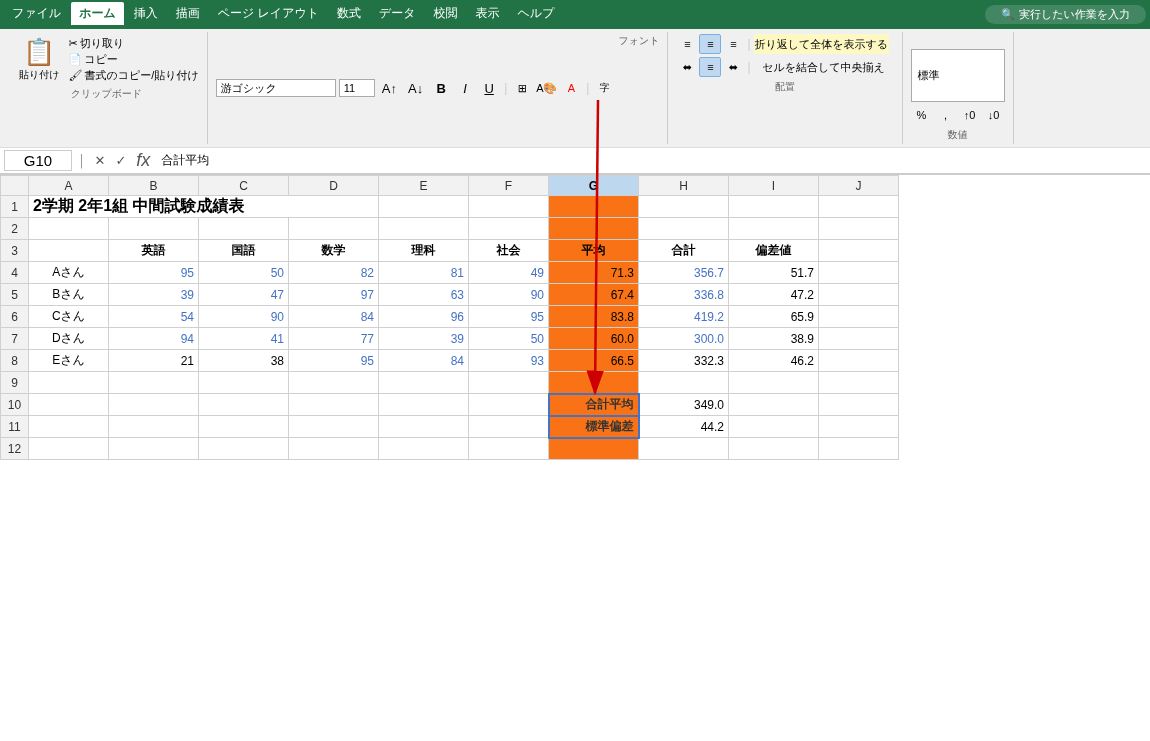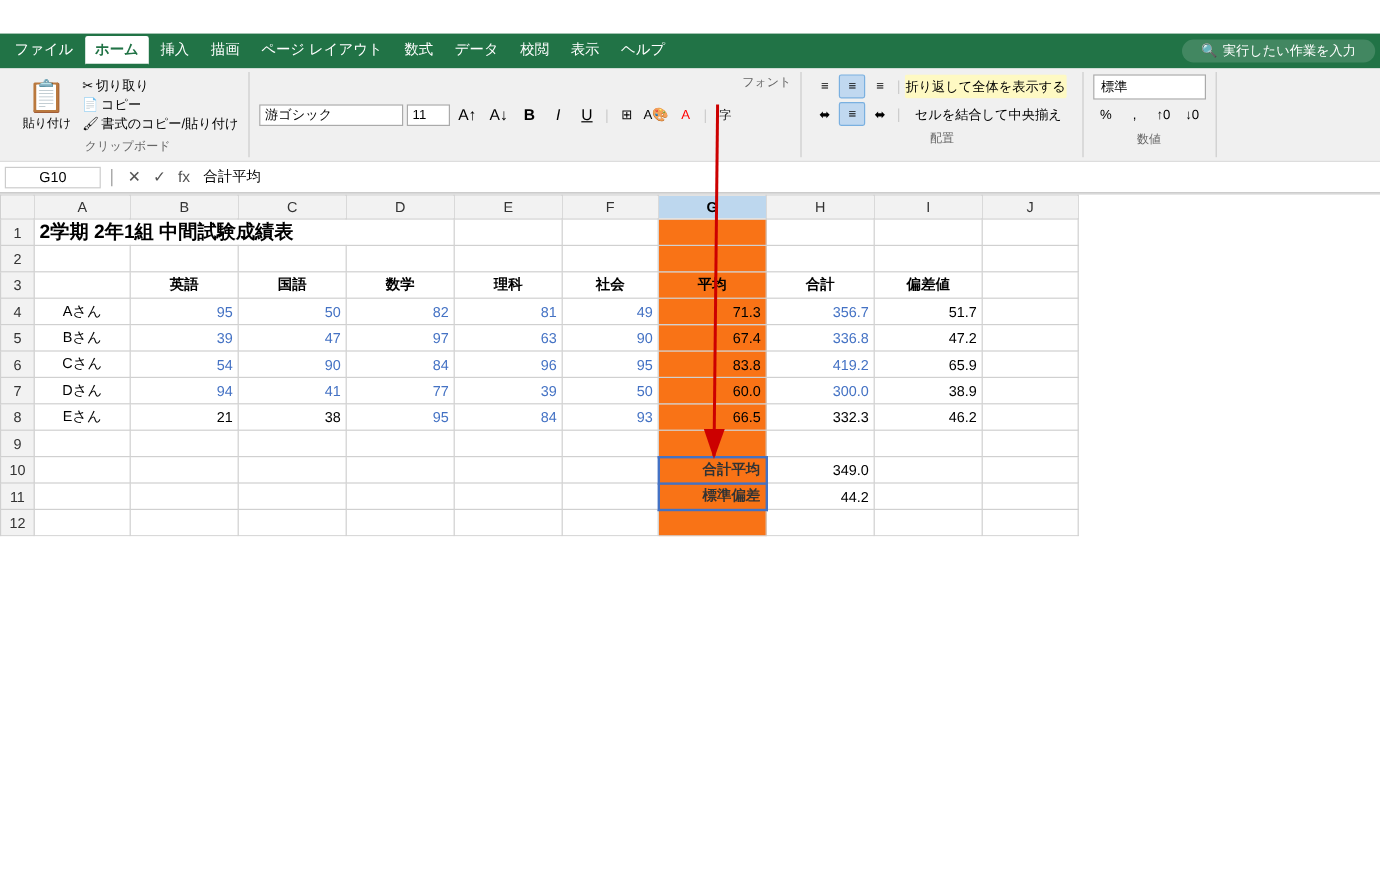--- a/index.html
+++ b/index.html
@@ -2,21 +2,21 @@
 <html><head>
   <meta charset="utf-8">
   <style>
     * { margin: 0; padding: 0; box-sizing: border-box; }
     body { font-family: 'Meiryo', 'MS Gothic', sans-serif; font-size: 12px; background: #fff; overflow: hidden; }
 
     
     .ribbon { background: #f0f0f0; border-bottom: 1px solid #ccc; user-select: none; }
 
     
-    .menu-bar { display: flex; background: #217346; color: white; padding: 2px 4px; gap: 2px; margin-top: 28px; }
+    .menu-bar { display: flex; background: #217346; color: white; padding: 2px 4px; gap: 2px; }
     .menu-item { padding: 3px 8px; font-size: 12px; cursor: pointer; border-radius: 2px; }
     .menu-item.active { background: white; color: #217346; font-weight: bold; border-bottom: 2px solid #217346; }
     .font-name { border: 1px solid #aaa; padding: 2px 4px; font-size: 11px; width: 120px; background: white; }
     .font-size { border: 1px solid #aaa; padding: 2px 4px; font-size: 11px; width: 36px; background: white; }
 
     
     .formula-bar { display: flex; align-items: center; background: white; border-bottom: 1px solid #ccc; padding: 2px 4px; gap: 4px; height: 26px; }
     .cell-ref { border: 1px solid #ccc; padding: 1px 6px; font-size: 12px; width: 70px; text-align: center; }
     .formula-input { flex: 1; border: none; outline: none; font-size: 12px; padding: 1px 4px; }
 
@@ -132,38 +132,38 @@
         <button style="width:22px;height:20px;border:1px solid transparent;border-radius:2px;cursor:pointer;background:#f0f0f0;font-size:11px;">⬌</button>
         <button style="width:22px;height:20px;border:1px solid transparent;border-radius:2px;cursor:pointer;background:#f0f0f0;font-size:11px;font-weight:bold;background:#c0d8f0;border-color:#7ab0e0;">≡</button>
         <button style="width:22px;height:20px;border:1px solid transparent;border-radius:2px;cursor:pointer;background:#f0f0f0;font-size:11px;">⬌</button>
         <span style="margin:0 2px;color:#ccc;">|</span>
         <button style="min-width:140px;height:20px;border:1px solid transparent;border-radius:2px;cursor:pointer;background:#f0f0f0;font-size:11px;">セルを結合して中央揃え</button>
       </div>
       <div class="section-label" style="font-size:10px;color:#666;">配置</div>
     </div>
 
     <div style="display:flex; flex-direction:column; padding:2px 8px; border-right:1px solid #ccc; gap:3px;">
-      <div style="border:1px solid #aaa;padding:2px 6px;background:white;font-size:11px;min-width:80px;">標準</div>
+      <div style="border:1px solid #aaa;padding:18px 6px;background:white;font-size:11px;min-width:80px;margin-top:15px;">標準</div>
       <div style="display:flex;gap:2px;align-items:center;">
         <button style="min-width:22px;height:20px;border:1px solid transparent;border-radius:2px;cursor:pointer;background:#f0f0f0;font-size:11px;">%</button>
         <button style="min-width:22px;height:20px;border:1px solid transparent;border-radius:2px;cursor:pointer;background:#f0f0f0;font-size:11px;">,</button>
         <button style="min-width:22px;height:20px;border:1px solid transparent;border-radius:2px;cursor:pointer;background:#f0f0f0;font-size:11px;">↑0</button>
         <button style="min-width:22px;height:20px;border:1px solid transparent;border-radius:2px;cursor:pointer;background:#f0f0f0;font-size:11px;">↓0</button>
       </div>
       <div class="section-label" style="font-size:10px;color:#666;">数値</div>
     </div>
 
   </div>
 
   <div class="formula-bar">
-    <input type="text" class="cell-ref" style="border: 1px solid rgb(204, 204, 204); padding: 1px 1px; font-size: 12px; width: 80px; text-align: center;" value="G10">
+    <input type="text" class="cell-ref" style="border: 1px solid rgb(204, 204, 204); padding: 1px 1px; font-size: 15px; width: 68px; text-align: center;" value="G10">
     <span style="color:#888;padding:0 2px;">│</span>
     <span style="cursor:pointer;font-size:13px;color:#555;padding:0 3px;">✕</span>
     <span style="cursor:pointer;font-size:13px;color:#555;padding:0 3px;">✓</span>
-    <span style="cursor:pointer;font-size:13px;color:#555;padding:0 3px;">fx</span>
+    <span style="cursor:pointer;font-size:18px;color:#555;padding:0 3px;font-style:italic;">fx</span>
     <input type="text" class="formula-input" style="flex: 1 1 0%; border: none; outline: none; font-size: 12px; padding: 1px 4px;" value="合計平均">
   </div>
 
 </div>
 
 <div class="spreadsheet-wrapper" style="position:relative;">
 
   <div class="spreadsheet">
     <table>
       <colgroup>

